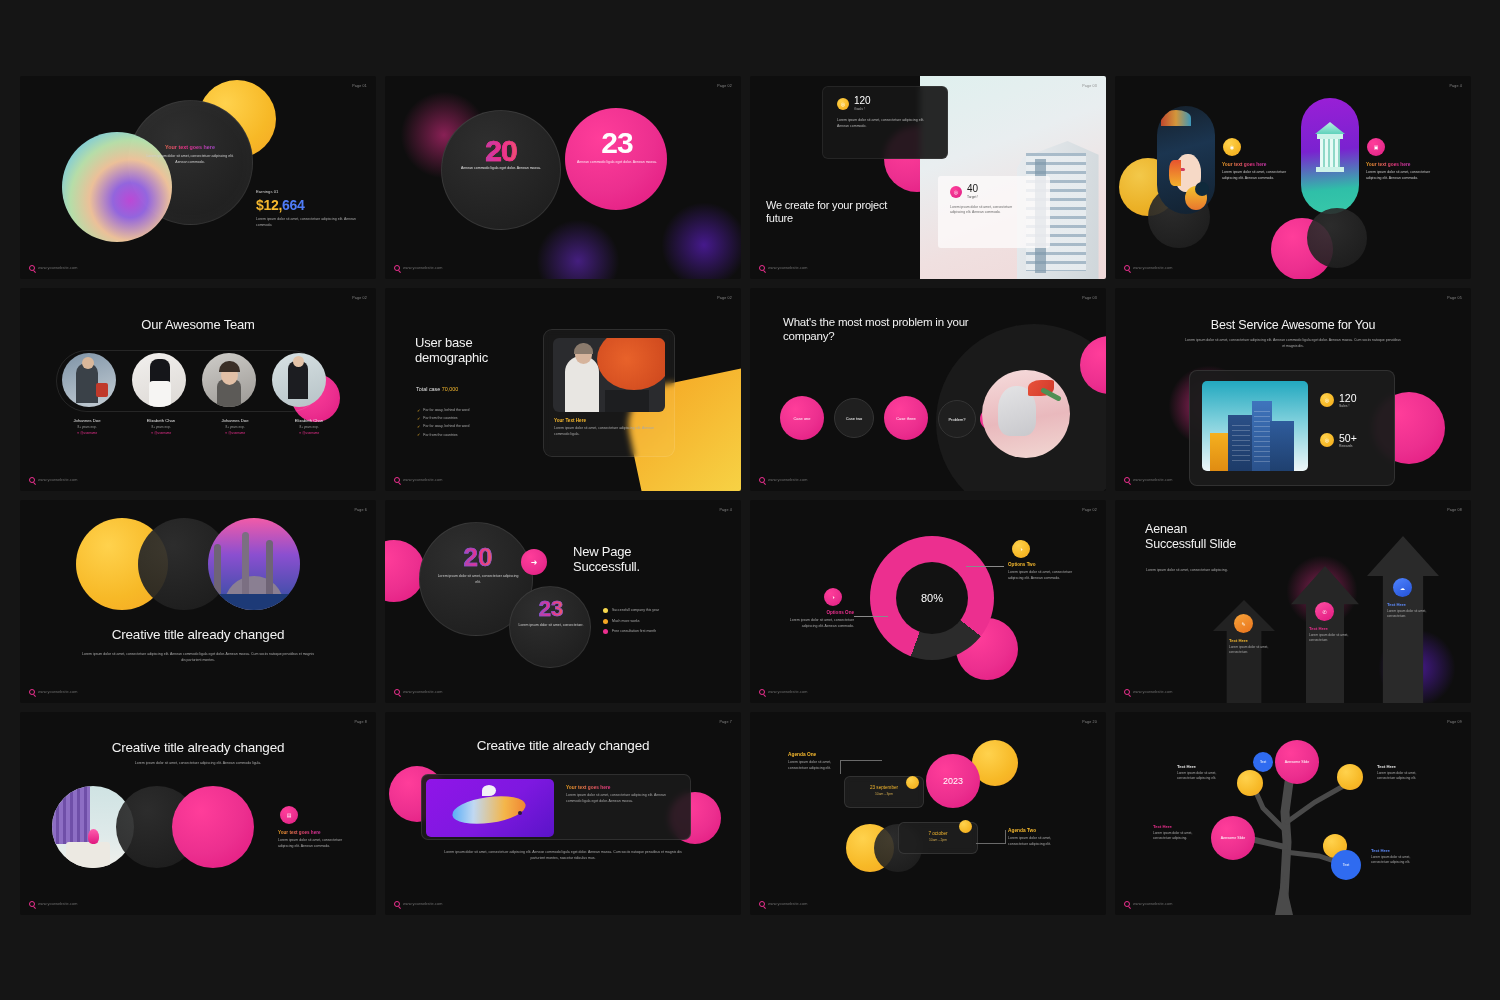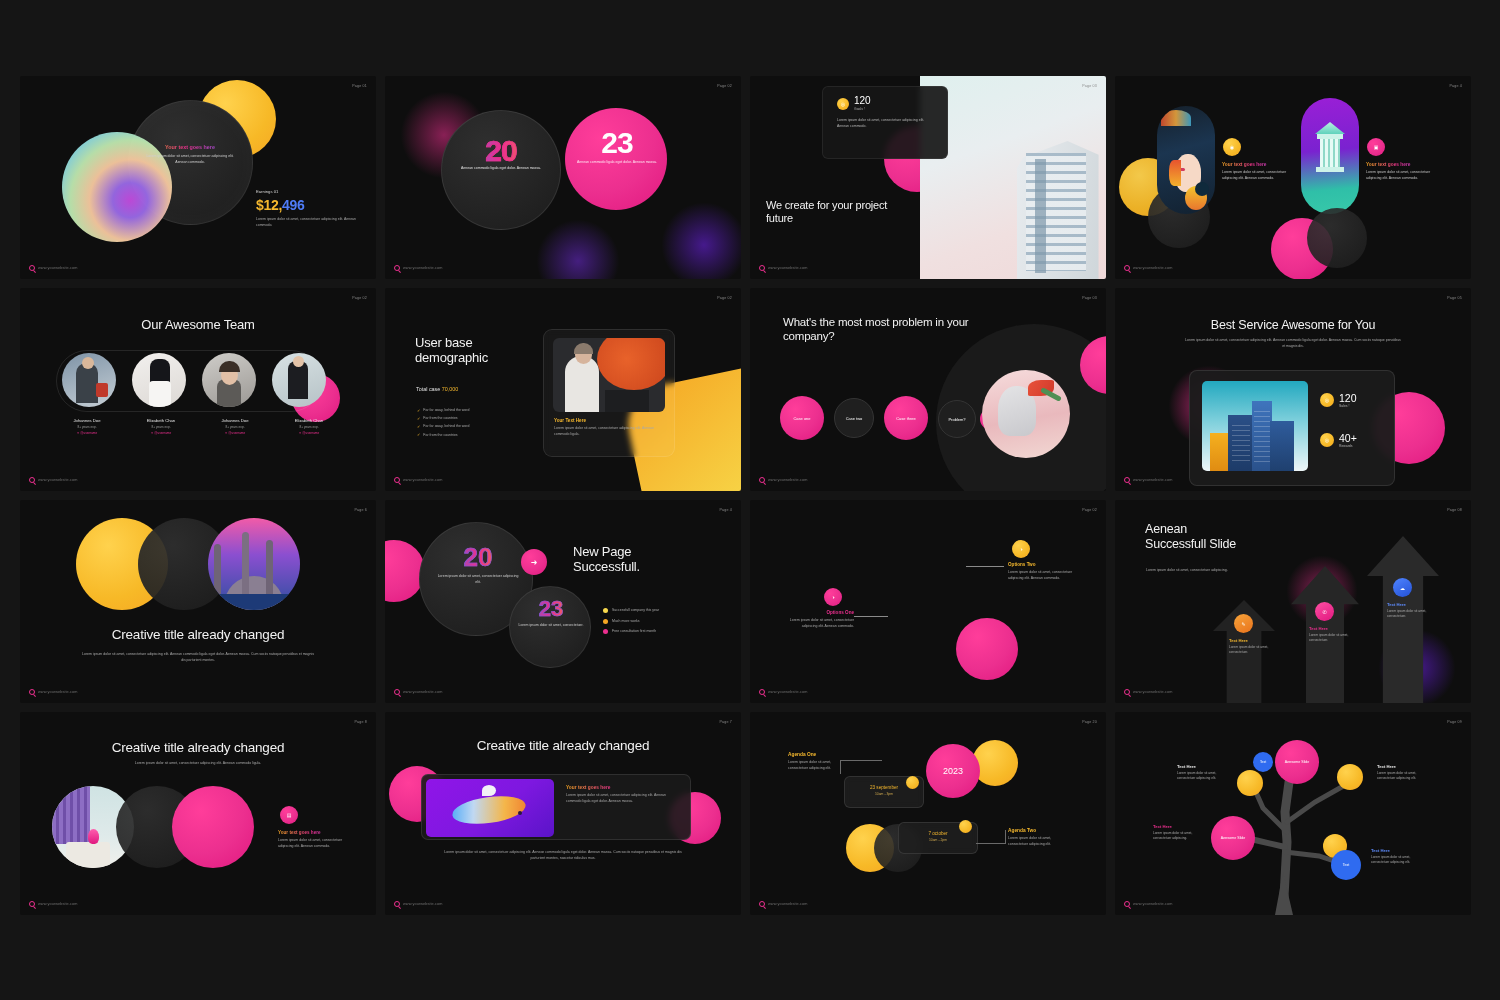--- a/index.html
+++ b/index.html
@@ -115,21 +115,21 @@
      <div class="circle g-yellow" style="left:178px;top:4px;width:78px;height:78px;"></div>
      <div class="circle g-dark" style="left:108px;top:24px;width:125px;height:125px;border:0.7px solid rgba(255,255,255,.08);box-shadow:inset 0 0 22px rgba(255,255,255,.03);"></div>
      <div class="circle g-holo" style="left:42px;top:56px;width:110px;height:110px;opacity:.95;"></div>
      <div style="position:absolute;left:126px;top:68px;width:88px;text-align:center;">
        <div class="grad-title" style="font-size:5.4px;">Your text goes here</div>
        <div class="body-xs" style="margin-top:4px;color:#cfcfcf;">Lorem ipsum dolor sit amet, consectetuer adipiscing elit. Aenean commodo.</div>
      </div>
      <div style="position:absolute;left:236px;top:113px;width:104px;">
        <div style="font-size:4.2px;color:#d6d6d6;">Earnings 01</div>
        <div style="margin-top:3px;font-size:14px;font-weight:700;letter-spacing:-.3px;">
-         <span class="accent-y">$12,</span><span style="color:#4f7cf7;">496</span>
+         <span class="accent-y">$12,</span><span style="color:#4f7cf7;">664</span>
        </div>
        <div class="body-xs" style="margin-top:4px;">Lorem ipsum dolor sit amet, consectetuer adipiscing elit. Aenean commodo.</div>
      </div>
      <div class="pageno">Page 01</div>
      <div class="footer">
        <span class="glyph"></span>
        <span class="url">www.yourwebsite.com</span>
      </div>
    </div>
   </div>
@@ -167,20 +167,30 @@
      </div>
      <div class="glass" style="position:absolute;left:72px;top:10px;width:126px;height:73px;border-radius:6px;background:rgba(22,22,22,.92);border:0.6px solid rgba(255,255,255,.07);">
         <div style="display:flex;align-items:center;gap:5px;padding:9px 0 0 14px;">
           <span class="iconbadge g-yellow" style="width:12px;height:12px;font-size:5px;">◎</span>
           <span>
             <span class="num-big" style="font-size:10px;display:block;line-height:1;">120</span>
             <span class="num-sub" style="display:block;margin-top:1px;">Goals !</span>
           </span>
         </div>
         <div class="body-xs" style="padding:7px 16px 0 14px;color:#b5b5b5;">Lorem ipsum dolor sit amet, consectetuer adipiscing elit. Aenean commodo.</div>
+     </div>
+     <div style="position:absolute;left:188px;top:100px;width:112px;height:72px;background:rgba(252,250,250,.80);border-radius:3px;">
+        <div style="display:flex;align-items:center;gap:5px;padding:8px 0 0 12px;">
+          <span class="iconbadge g-pink" style="width:12px;height:12px;font-size:5px;">◎</span>
+          <span>
+            <span style="font-size:10px;color:#1a1a1a;display:block;line-height:1;">40</span>
+            <span style="font-size:3.4px;color:#555;display:block;margin-top:1px;">Target !</span>
+          </span>
+        </div>
+        <div style="padding:6px 30px 0 12px;font-size:3.4px;line-height:1.6;color:#6a6a6a;">Lorem ipsum dolor sit amet, consectetuer adipiscing elit. Aenean commodo.</div>
      </div>
      <div class="ttl" style="position:absolute;left:16px;top:123px;width:130px;font-size:11px;">We create for your project future</div>
      <div class="pageno">Page 03</div>
      <div class="footer">
        <span class="glyph"></span>
        <span class="url">www.yourwebsite.com</span>
      </div>
    </div>
   </div>
 
@@ -369,21 +379,21 @@
         <div style="position:absolute;left:130px;top:22px;display:flex;align-items:center;gap:5px;">
           <span class="iconbadge g-yellow" style="width:14px;height:14px;font-size:5px;">◎</span>
           <span>
             <span class="num-big" style="font-size:10.5px;display:block;line-height:1;">120</span>
             <span class="num-sub" style="display:block;">Sales !</span>
           </span>
         </div>
         <div style="position:absolute;left:130px;top:62px;display:flex;align-items:center;gap:5px;">
           <span class="iconbadge g-yellow" style="width:14px;height:14px;font-size:5px;">◎</span>
           <span>
-            <span class="num-big" style="font-size:10.5px;display:block;line-height:1;">40+</span>
+            <span class="num-big" style="font-size:10.5px;display:block;line-height:1;">50+</span>
             <span class="num-sub" style="display:block;">Rewards</span>
           </span>
         </div>
      </div>
      <div class="pageno">Page 05</div>
      <div class="footer">
        <span class="glyph"></span>
        <span class="url">www.yourwebsite.com</span>
      </div>
    </div>
@@ -446,20 +456,24 @@
      <div class="footer">
        <span class="glyph"></span>
        <span class="url">www.yourwebsite.com</span>
      </div>
    </div>
   </div>
 
   <div class="slide">
    <div class="slide-inner">
      <div class="circle g-pink" style="left:206px;top:118px;width:62px;height:62px;"></div>
+     <div class="circle" style="left:120px;top:36px;width:124px;height:124px;background:conic-gradient(from 200deg,#ec2f8f 0deg 288deg,#2b2b2b 288deg 360deg);">
+        <div class="circle" style="left:26px;top:26px;width:72px;height:72px;background:#121212;"></div>
+        <div style="position:absolute;left:0;top:0;width:100%;height:100%;display:flex;align-items:center;justify-content:center;color:#fff;font-size:11px;">80%</div>
+     </div>
      <span class="iconbadge g-yellow" style="position:absolute;left:262px;top:40px;width:18px;height:18px;">◑</span>
      <div style="position:absolute;left:258px;top:62px;width:76px;">
        <div class="accent-y" style="font-size:4.6px;font-weight:700;">Options Two</div>
        <div class="body-xs" style="margin-top:3px;">Lorem ipsum dolor sit amet, consectetuer adipiscing elit. Aenean commodo.</div>
      </div>
      <div style="position:absolute;left:216px;top:66px;width:38px;height:1px;background:#8a8a8a;"></div>
      <span class="iconbadge g-pink" style="position:absolute;left:74px;top:88px;width:18px;height:18px;">◑</span>
      <div style="position:absolute;left:28px;top:110px;width:76px;text-align:right;">
        <div class="accent-p" style="font-size:4.6px;font-weight:700;">Options One</div>
        <div class="body-xs" style="margin-top:3px;">Lorem ipsum dolor sit amet, consectetuer adipiscing elit. Aenean commodo.</div>
@@ -556,21 +570,21 @@
      <div class="footer">
        <span class="glyph"></span>
        <span class="url">www.yourwebsite.com</span>
      </div>
    </div>
   </div>
 
   <div class="slide">
    <div class="slide-inner">
      <div class="circle g-yellow" style="left:222px;top:28px;width:46px;height:46px;"></div>
-     <div class="circle g-pink" style="left:176px;top:32px;width:54px;height:54px;display:flex;align-items:center;justify-content:center;color:#fff;font-size:9px;">2023</div>
+     <div class="circle g-pink" style="left:176px;top:42px;width:54px;height:54px;display:flex;align-items:center;justify-content:center;color:#fff;font-size:9px;">2023</div>
      <div class="circle g-yellow" style="left:96px;top:112px;width:48px;height:48px;"></div>
      <div class="circle g-dark" style="left:124px;top:112px;width:48px;height:48px;opacity:.9;"></div>
 
      <div class="glass" style="position:absolute;left:94px;top:64px;width:80px;height:32px;border-radius:6px;background:rgba(30,30,30,.85);text-align:center;">
        <div class="accent-y" style="font-size:4.6px;padding-top:8px;">23 september</div>
        <div style="font-size:3.4px;color:#cfa94f;margin-top:2px;">10am - 3pm</div>
      </div>
      <span class="iconbadge g-yellow" style="position:absolute;left:156px;top:64px;width:13px;height:13px;"></span>
      <div style="position:absolute;left:38px;top:40px;width:50px;">
        <div class="accent-y" style="font-size:4.8px;font-weight:700;">Agenda One</div>

